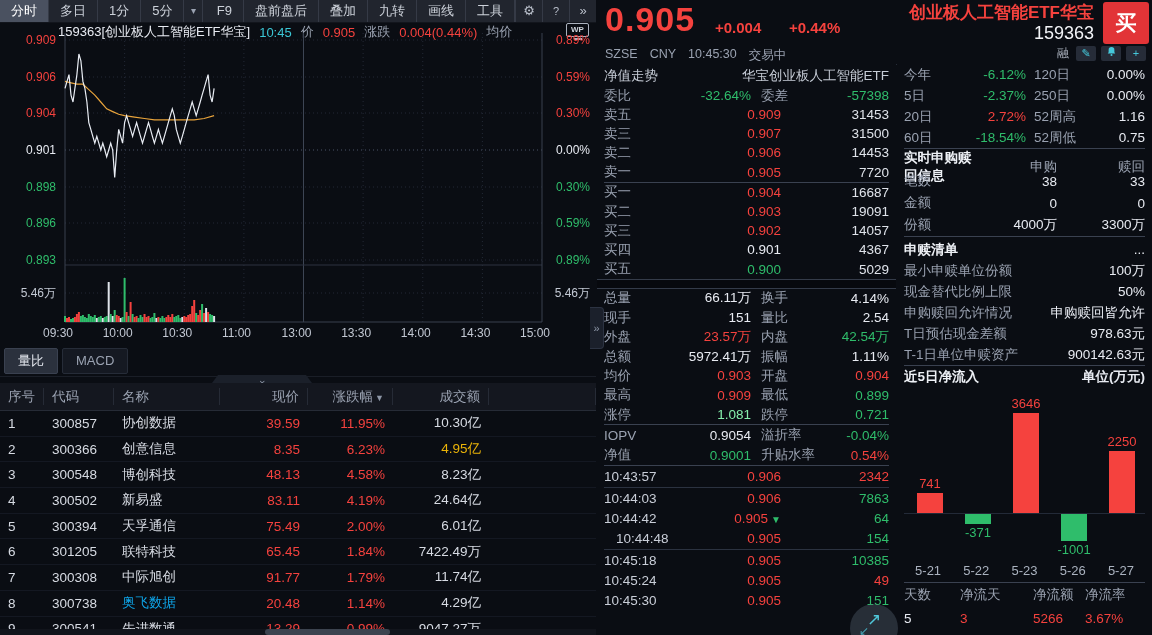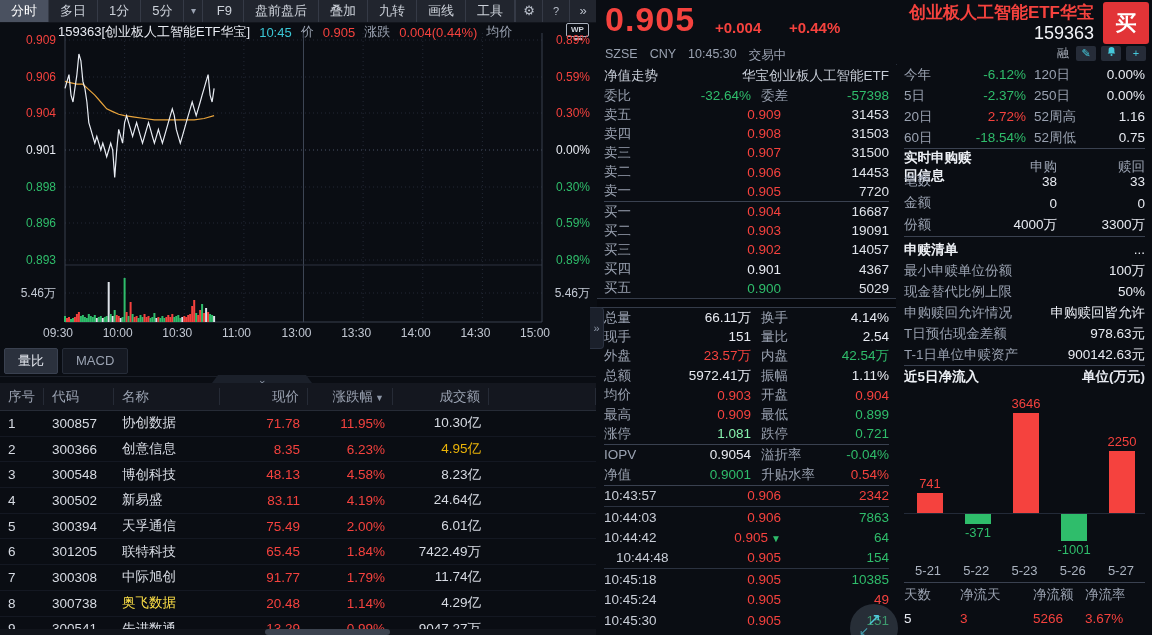--- a/index.html
+++ b/index.html
@@ -250,21 +250,21 @@
         <div class="cell">名称</div>
         <div class="cell r">现价</div>
         <div class="cell r">涨跌幅<span class="sorticon">▼</span></div>
         <div class="cell r">成交额</div>
         <div class="cell"></div>
       </div>
       <div class="trow">
         <div class="cell" style="color: rgb(215, 219, 227);">1</div>
         <div class="cell" style="color: rgb(215, 219, 227);">300857</div>
         <div class="cell" style="color: rgb(215, 219, 227);">协创数据</div>
-        <div class="cell r" style="color: rgb(245, 66, 62);">71.78</div>
+        <div class="cell r" style="color: rgb(245, 66, 62);">39.59</div>
         <div class="cell r" style="color: rgb(245, 66, 62);">11.95%</div>
         <div class="cell r" style="color: rgb(215, 219, 227);">10.30亿</div>
         <div class="cell"></div>
       </div>
       <div class="trow">
         <div class="cell" style="color: rgb(215, 219, 227);">2</div>
         <div class="cell" style="color: rgb(215, 219, 227);">300366</div>
         <div class="cell" style="color: rgb(215, 219, 227);">创意信息</div>
         <div class="cell r" style="color: rgb(245, 66, 62);">8.35</div>
         <div class="cell r" style="color: rgb(245, 66, 62);">6.23%</div>
@@ -312,21 +312,21 @@
         <div class="cell" style="color: rgb(215, 219, 227);">300308</div>
         <div class="cell" style="color: rgb(215, 219, 227);">中际旭创</div>
         <div class="cell r" style="color: rgb(245, 66, 62);">91.77</div>
         <div class="cell r" style="color: rgb(245, 66, 62);">1.79%</div>
         <div class="cell r" style="color: rgb(215, 219, 227);">11.74亿</div>
         <div class="cell"></div>
       </div>
       <div class="trow">
         <div class="cell" style="color: rgb(215, 219, 227);">8</div>
         <div class="cell" style="color: rgb(215, 219, 227);">300738</div>
-        <div class="cell" style="color: #fde047;">奥飞数据</div>
+        <div class="cell" style="color: #0ea5e9;">奥飞数据</div>
         <div class="cell r" style="color: rgb(245, 66, 62);">20.48</div>
         <div class="cell r" style="color: rgb(245, 66, 62);">1.14%</div>
         <div class="cell r" style="color: rgb(215, 219, 227);">4.29亿</div>
         <div class="cell"></div>
       </div>
       <div class="trow">
         <div class="cell" style="color: rgb(215, 219, 227);">9</div>
         <div class="cell" style="color: rgb(215, 219, 227);">300541</div>
         <div class="cell" style="color: rgb(215, 219, 227);">先进数通</div>
         <div class="cell r" style="color: rgb(245, 66, 62);">13.29</div>
@@ -373,25 +373,20 @@
       <div class="mrow r-4c" style="height: 19px;">
         <span class="lbl">委比</span>
         <span class="v1" style="color: rgb(47, 189, 107);">-32.64%</span>
         <span class="l2 lbl">委差</span>
         <span class="v2" style="color: rgb(47, 189, 107);">-57398</span>
       </div>
       <div class="mrow r-book">
         <span class="lbl">卖五</span>
         <span class="bp" style="color: rgb(245, 66, 62);">0.909</span>
         <span class="bv">31453</span>
-      </div>
-      <div class="mrow r-book">
-        <span class="lbl">卖四</span>
-        <span class="bp" style="color: rgb(245, 66, 62);">0.908</span>
-        <span class="bv">31503</span>
       </div>
       <div class="mrow r-book">
         <span class="lbl">卖三</span>
         <span class="bp" style="color: rgb(245, 66, 62);">0.907</span>
         <span class="bv">31500</span>
       </div>
       <div class="mrow r-book">
         <span class="lbl">卖二</span>
         <span class="bp" style="color: rgb(245, 66, 62);">0.906</span>
         <span class="bv">14453</span>

